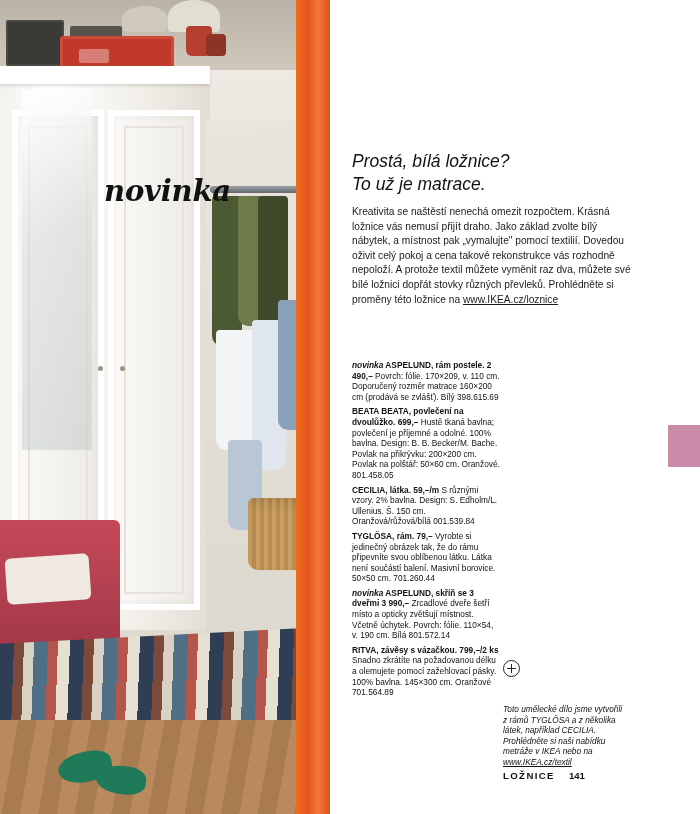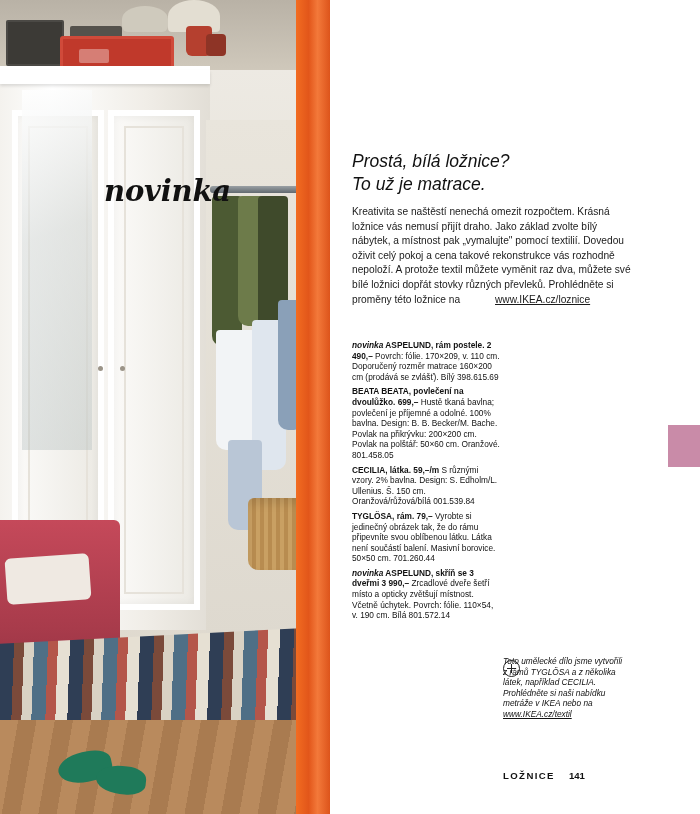--- a/index.html
+++ b/index.html
@@ -191,27 +191,26 @@
     left: 0;
     top: 205px;
     width: 282px;
     font-size: 10.2px;
     line-height: 14.6px;
     color: #1a1a1a;
     text-align: left;
   }
   .intro a {
     color: #1a1a1a;
-    margin-left: 32px;
   }
 
   .specs {
     position: absolute;
     left: 0;
-    top: 340px;
+    top: 360px;
     width: 148px;
     font-size: 8.3px;
     line-height: 10.6px;
     color: #111111;
   }
   .specs p { margin: 0 0 4px 0; }
   .specs b { font-weight: bold; }
   .specs i { font-style: italic; font-weight: bold; }
 
   
@@ -228,21 +227,21 @@
     content: "";
     position: absolute;
     background: #222;
   }
   .note-plus:before { left: 3px; top: 6.5px; width: 9px; height: 1px; }
   .note-plus:after { left: 6.5px; top: 3px; width: 1px; height: 9px; }
 
   .note-text {
     position: absolute;
     left: 503px;
-    top: 656px;
+    top: 704px;
     width: 124px;
     font-size: 8.3px;
     line-height: 10.6px;
     font-style: italic;
     color: #111111;
   }
   .note-text a { color: #111; text-decoration: underline; }
 
   
   .swatch {
@@ -331,20 +330,21 @@
     <div class="intro">
       <span>Kreativita se naštěstí nenechá omezit rozpočtem. Krásná ložnice vás nemusí přijít draho. Jako základ zvolte bílý nábytek, a místnost pak „vymalujte" pomocí textilií. Dovedou oživit celý pokoj a cena takové rekonstrukce vás rozhodně nepoloží. A protože textil můžete vyměnit raz dva, můžete své bílé ložnici dopřát stovky různých převleků. Prohlédněte si proměny této ložnice na </span><a href="#">www.IKEA.cz/loznice</a>
     </div>
 
     <div class="specs">
       <p><i>novinka</i><b> ASPELUND, rám postele. 2 490,–</b><span> Povrch: fólie. 170×209, v. 110 cm. Doporučený rozměr matrace 160×200 cm (prodává se zvlášť). Bílý 398.615.69</span></p>
       <p><b>BEATA BEATA, povlečení na dvoulůžko. 699,–</b><span> Hustě tkaná bavlna; povlečení je příjemné a odolné. 100% bavlna. Design: B. B. Becker/M. Bache. Povlak na přikrývku: 200×200 cm. Povlak na polštář: 50×60 cm. Oranžové. 801.458.05</span></p>
       <p><b>CECILIA, látka. 59,–/m</b><span> S různými vzory. 2% bavlna. Design: S. Edholm/L. Ullenius. Š. 150 cm. Oranžová/růžová/bílá 001.539.84</span></p>
       <p><b>TYGLÖSA, rám. 79,–</b><span> Vyrobte si jedinečný obrázek tak, že do rámu připevníte svou oblíbenou látku. Látka není součástí balení. Masivní borovice. 50×50 cm. 701.260.44</span></p>
       <p><i>novinka</i><b> ASPELUND, skříň se 3 dveřmi 3 990,–</b><span> Zrcadlové dveře šetří místo a opticky zvětšují místnost. Včetně úchytek. Povrch: fólie. 110×54, v. 190 cm. Bílá 801.572.14</span></p>
+      <p><b>RITVA, závěsy s vázačkou. 799,–/2 ks</b><span> Snadno zkrátíte na požadovanou délku a olemujete pomocí zažehlovací pásky. 100% bavlna. 145×300 cm. Oranžové 701.564.89</span></p>
     </div>
   </div>
 
   <div class="note-plus"></div>
   <div class="note-text">
     <span>Toto umělecké dílo jsme vytvořili z rámů TYGLÖSA a z několika látek, například CECILIA. Prohlédněte si naši nabídku metráže v IKEA nebo na </span><a href="#">www.IKEA.cz/textil</a>
   </div>
 
   <div class="swatch"></div>
 

